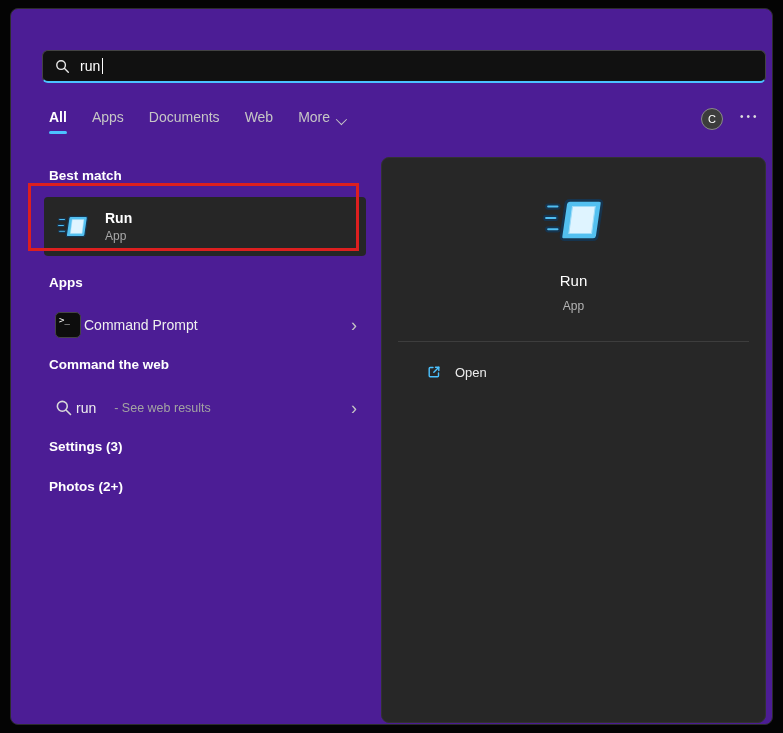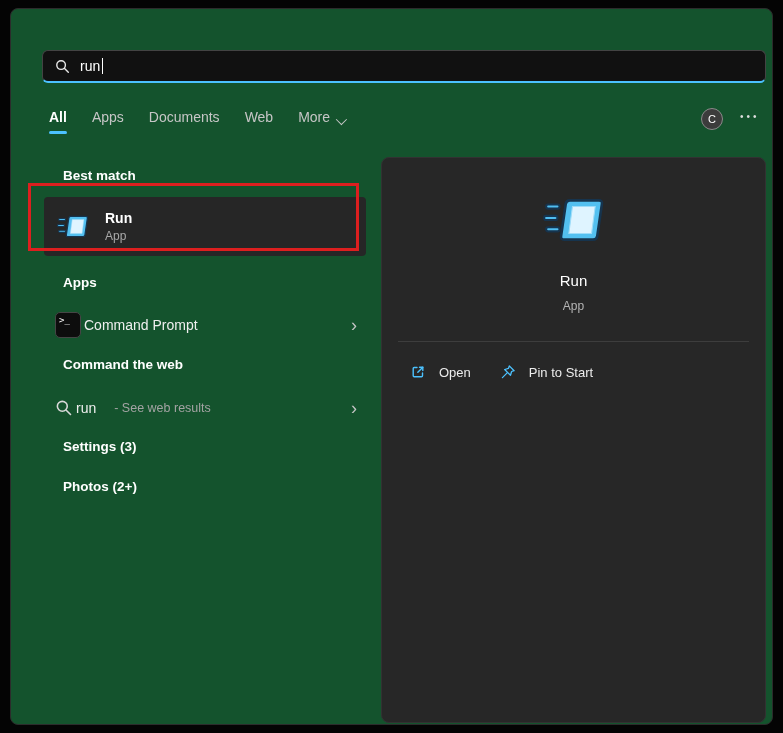--- a/index.html
+++ b/index.html
@@ -1,18 +1,18 @@
 <!DOCTYPE html>
 <html><head>
 <meta charset="utf-8">
 <style>
   html,body{margin:0;padding:0;background:#000;}
   .stage{position:relative;width:783px;height:733px;background:#040404;overflow:hidden;
          font-family:"Liberation Sans","DejaVu Sans",sans-serif;-webkit-font-smoothing:antialiased;}
-  .window{position:absolute;left:10px;top:8px;width:763px;height:717px;background:#14532d;
+  .window{position:absolute;left:10px;top:8px;width:763px;height:717px;background:#4c1d95;
           border:1px solid #2c2c2c;border-radius:8px;box-sizing:border-box;}
 
   
   .searchbox{position:absolute;left:31px;top:41px;width:724px;height:33px;background:#111;
              border:1px solid #434343;border-bottom:2px solid #4cc2ff;border-radius:6px;
              display:flex;align-items:center;padding:0 12px;box-sizing:border-box;}
   .searchbox .query{color:#fff;font-size:14px;margin-left:10px;}
   .caret{display:inline-block;width:1px;height:16px;background:#fff;margin-left:2px;}
 
   
@@ -21,21 +21,21 @@
   .tab.active{color:#fff;font-weight:600;}
   .tab.active::after{content:"";position:absolute;left:0;right:0;bottom:0;height:3px;border-radius:2px;background:#4cc2ff;}
   .chev-down{width:7px;height:7px;border-right:1.5px solid #c6c6c6;border-bottom:1.5px solid #c6c6c6;
              transform:rotate(45deg) translateY(-2px);display:inline-block;}
   .avatar{position:absolute;left:690px;top:99px;width:22px;height:22px;border-radius:50%;
           background:#3c3c3c;border:1px solid #8a8a8a;color:#fff;font-size:11px;
           display:flex;align-items:center;justify-content:center;box-sizing:border-box;}
   .dots{position:absolute;left:729px;top:102px;color:#ddd;font-size:10px;letter-spacing:3px;}
 
   
-  .section-title{position:absolute;left:52px;color:#fff;font-size:13.5px;font-weight:700;}
+  .section-title{position:absolute;left:38px;color:#fff;font-size:13.5px;font-weight:700;}
   .t-best{top:159px}.t-apps{top:266px}.t-web{top:348px}.t-settings{top:430px}.t-photos{top:470px}
 
   .best-item{position:absolute;left:33px;top:188px;width:322px;height:59px;background:#262626;
              border-radius:4px;display:flex;align-items:center;padding-left:13px;box-sizing:border-box;}
   .best-text{margin-left:16px;display:flex;flex-direction:column;gap:3px;}
   .best-name{color:#fff;font-size:14px;font-weight:600;}
   .best-type{color:#a8a8a8;font-size:12px;}
   .annotation{position:absolute;left:28px;top:183px;width:331px;height:68px;border:3px solid #dd1f1f;
               box-sizing:border-box;pointer-events:none;z-index:5;}
 
@@ -51,21 +51,21 @@
   .cmd-icon span{position:absolute;left:3px;top:2px;color:#fff;
                  font-family:"DejaVu Sans Mono","Liberation Mono",monospace;font-size:9px;}
 
   
   .panel{position:absolute;left:370px;top:148px;width:385px;height:566px;background:#272727;
          border:1px solid #323232;border-radius:8px;box-sizing:border-box;}
   .panel-icon{position:absolute;left:50%;top:38px;transform:translateX(-50%);}
   .panel-name{position:absolute;top:114px;left:0;right:0;text-align:center;color:#fff;font-size:15px;}
   .panel-type{position:absolute;top:141px;left:0;right:0;text-align:center;color:#b3b3b3;font-size:12px;}
   .divider{position:absolute;top:183px;left:16px;right:16px;height:1px;background:#3d3d3d;}
-  .actions{position:absolute;top:198px;left:16px;right:16px;display:flex;flex-direction:row;gap:17px;}
+  .actions{position:absolute;top:198px;left:32px;right:16px;display:flex;flex-direction:column;}
   .action{display:flex;align-items:center;gap:13px;height:32px;padding-left:12px;
           color:#ececec;font-size:13px;border-radius:4px;}
   .action svg{flex:none;}
 </style>
 </head>
 <body>
 
 <div class="stage">
   <div class="window">
 
@@ -158,25 +158,18 @@
 
       <div class="actions">
         <div class="action">
           <svg width="16" height="16" viewBox="0 0 16 16" fill="none" stroke="#4cc2ff" stroke-width="1.4" stroke-linecap="round" stroke-linejoin="round">
             <path d="M7 3.5 H4.2 Q3.2 3.5 3.2 4.5 V11.8 Q3.2 12.8 4.2 12.8 H11.5 Q12.5 12.8 12.5 11.8 V9"></path>
             <path d="M9.5 3.2 H12.8 V6.5"></path>
             <line x1="12.8" y1="3.2" x2="7.8" y2="8.2"></line>
           </svg>
           <span>Open</span>
         </div>
-        <div class="action">
-          <svg width="16" height="16" viewBox="0 0 16 16" fill="none" stroke="#4cc2ff" stroke-width="1.3" stroke-linecap="round" stroke-linejoin="round">
-            <path d="M9.3 1.9 L14.1 6.7 L11.6 7.5 L10.5 11.3 L4.7 5.5 L8.5 4.4 Z"></path>
-            <line x1="7.4" y1="8.6" x2="2.4" y2="13.6"></line>
-          </svg>
-          <span>Pin to Start</span>
-        </div>
       </div>
     </div>
   </div>
 
   <div class="annotation"></div>
 </div>
 
 </body></html>

